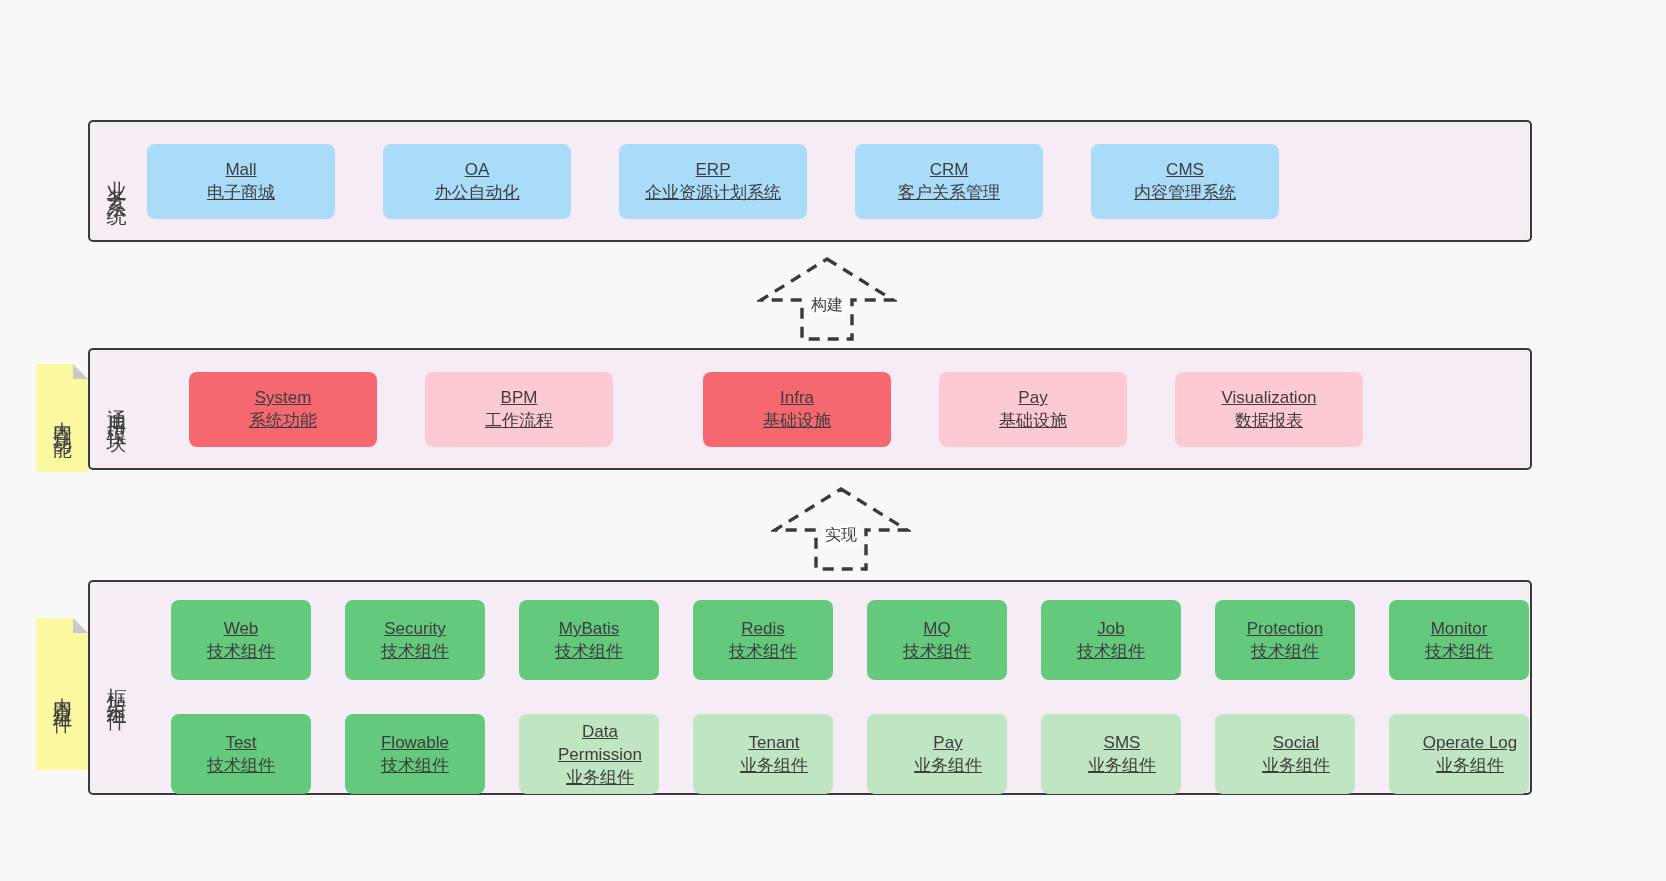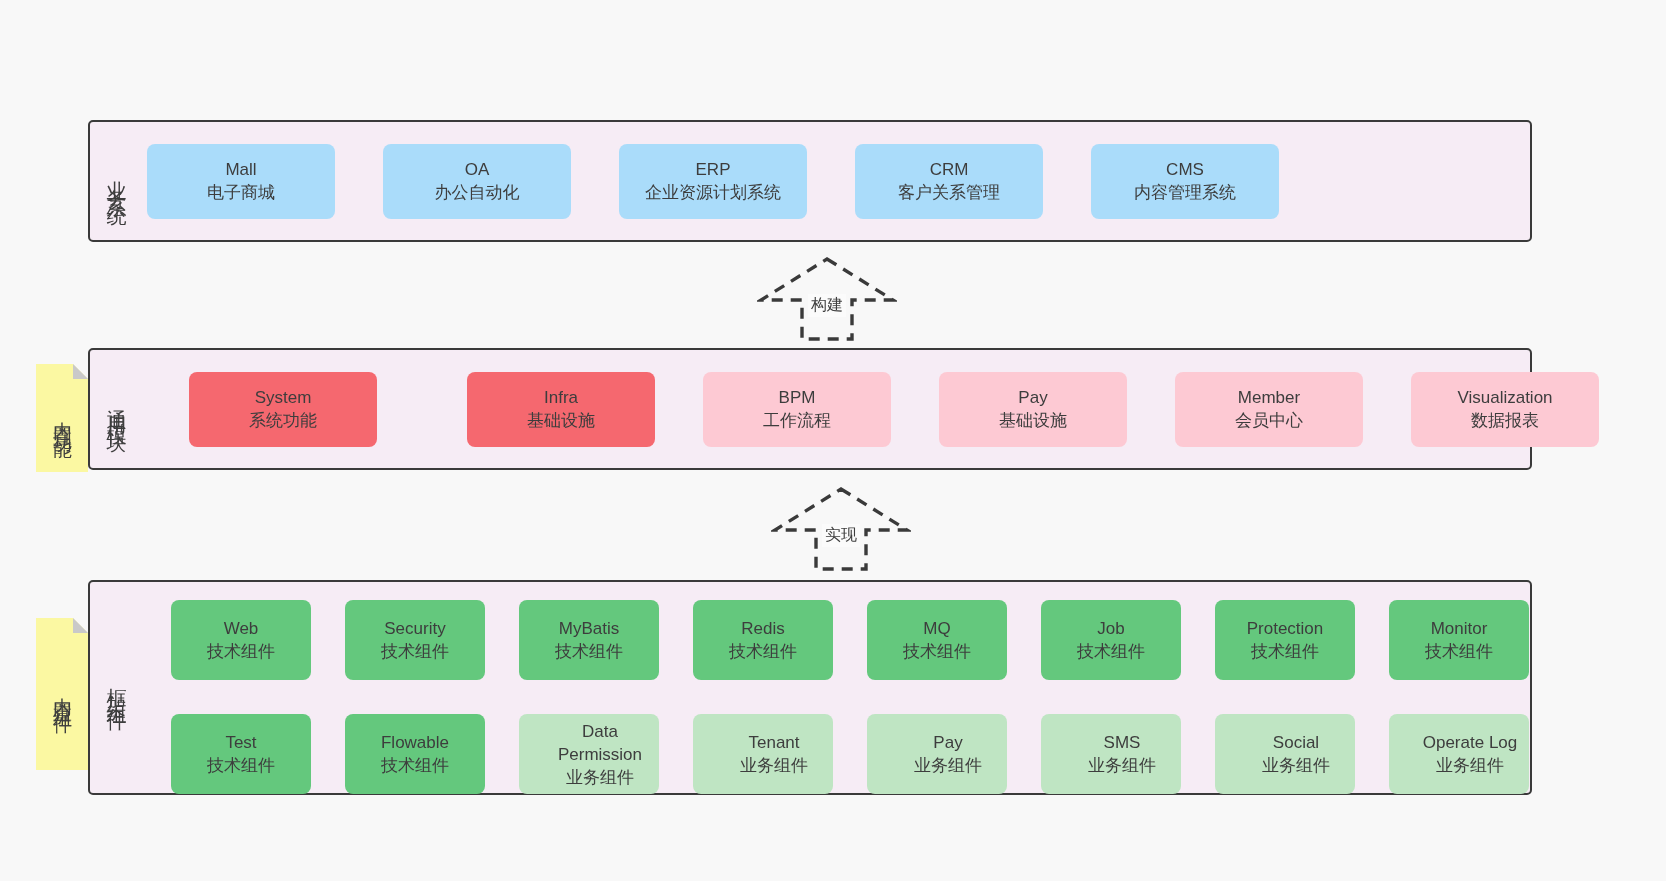--- a/index.html
+++ b/index.html
@@ -22,21 +22,21 @@
   .boxes{
     position:absolute;left:57px;top:0;bottom:0;
     display:flex;align-items:center;gap:48px;
   }
   .brow{position:absolute;left:57px;display:flex;gap:34px;margin-left:24px;}
   .brow1{top:18px;}
   .brow2{top:132px;}
   .box{
     box-sizing:border-box;border-radius:8px;
     display:flex;flex-direction:column;align-items:center;justify-content:center;
-    text-align:center;font-size:17px;line-height:23px;padding:2px 6px;
+    text-align:center;font-size:17px;line-height:23px;padding:2px 6px;text-decoration:underline;
   }
   .box-6{width:188px;height:75px;flex:0 0 188px;}
   .box-8{width:140px;height:80px;flex:0 0 140px;}
   .blue{background:#aadcfa;}
   .red{background:#f5686f;margin-left:42px;}
   .pink{background:#fdc9d3;}
   .green{background:#64c87d;}
   .green-light{background:#bfe5c3;padding-left:28px;}
   .sticky{
     position:absolute;left:36px;width:52px;background:#fbf8a2;
@@ -104,35 +104,31 @@
 
   <section class="panel" style="top:348px;height:122px;">
     <div class="side-label">
       <span class="vtext">通用模块</span>
     </div>
     <div class="boxes">
       <div class="box box-6 red">
         <div>System</div>
         <div>系统功能</div>
       </div>
+      <div class="box box-6 pink">
+        <div>BPM</div>
+        <div>工作流程</div>
+      </div>
       <div class="box box-6 red">
         <div>Infra</div>
         <div>基础设施</div>
       </div>
       <div class="box box-6 pink">
-        <div>BPM</div>
-        <div>工作流程</div>
-      </div>
-      <div class="box box-6 pink">
         <div>Pay</div>
         <div>基础设施</div>
-      </div>
-      <div class="box box-6 pink">
-        <div>Member</div>
-        <div>会员中心</div>
       </div>
       <div class="box box-6 pink">
         <div>Visualization</div>
         <div>数据报表</div>
       </div>
     </div>
   </section>
 
   <div class="arrow" style="left:771px;top:486px;">
     <svg width="140" height="86" viewBox="0 0 140 86">

